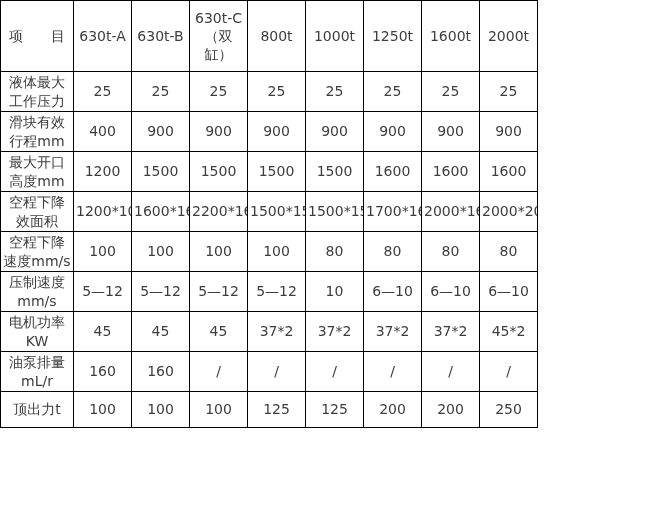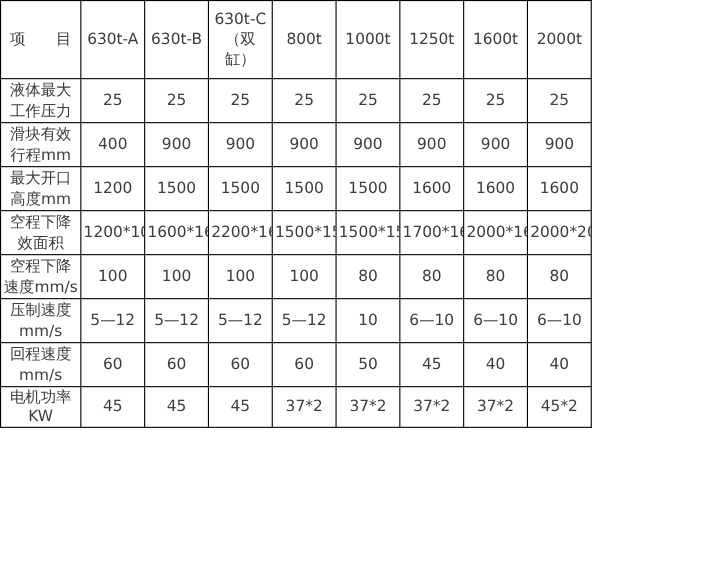--- a/index.html
+++ b/index.html
@@ -125,37 +125,48 @@
         <td>5—12</td>
         <td>5—12</td>
         <td>5—12</td>
         <td>5—12</td>
         <td>10</td>
         <td>6—10</td>
         <td>6—10</td>
         <td>6—10</td>
       </tr>
       <tr>
-        <th>回程速度
-mm/s</th>
-        <td>60</td>
-        <td>60</td>
-        <td>60</td>
-        <td>60</td>
-        <td>50</td>
-        <td>45</td>
-        <td>40</td>
-        <td>40</td>
-      </tr>
-      <tr>
         <th>电机功率
 KW</th>
         <td>45</td>
         <td>45</td>
         <td>45</td>
         <td>37*2</td>
         <td>37*2</td>
         <td>37*2</td>
         <td>37*2</td>
         <td>45*2</td>
       </tr>
+      <tr>
+        <th>油泵排量
+mL/r</th>
+        <td>160</td>
+        <td>160</td>
+        <td>/</td>
+        <td>/</td>
+        <td>/</td>
+        <td>/</td>
+        <td>/</td>
+        <td>/</td>
+      </tr>
+      <tr>
+        <th>顶出力t</th>
+        <td>100</td>
+        <td>100</td>
+        <td>100</td>
+        <td>125</td>
+        <td>125</td>
+        <td>200</td>
+        <td>200</td>
+        <td>250</td>
+      </tr>
     </tbody>
 </table>
 
 </body></html>

